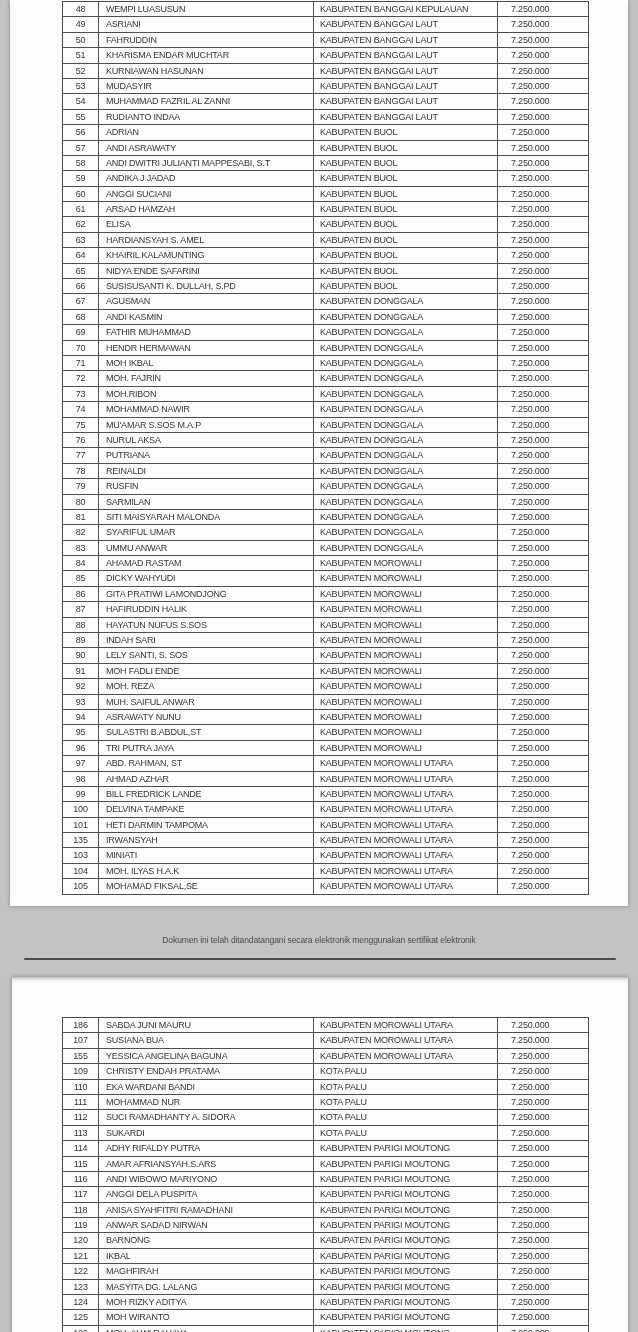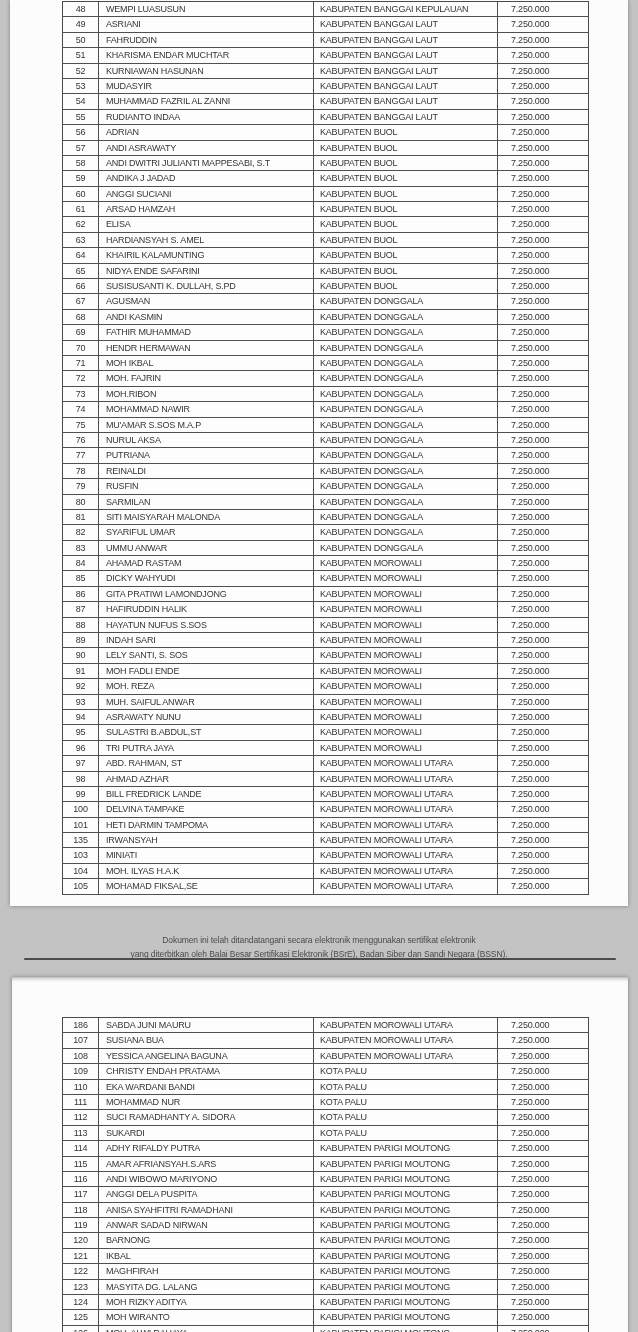--- a/index.html
+++ b/index.html
@@ -425,42 +425,41 @@
         </div>
         <div class="t-row">
           <div class="t-cell cell-no">105</div>
           <div class="t-cell cell-name">MOHAMAD FIKSAL,SE</div>
           <div class="t-cell cell-region">KABUPATEN MOROWALI UTARA</div>
           <div class="t-cell cell-amount">7.250.000</div>
         </div>
       </div>
     <div class="footer-note">
       <div>Dokumen ini telah ditandatangani secara elektronik menggunakan sertifikat elektronik</div>
-      <div>yang diterbitkan oleh Balai Besar Sertifikasi Elektronik (BSrE), Badan Siber dan Sandi Negara (BSSN).</div>
     </div>
   </div>
 
   <div class="page-bottom-edge"></div>
 
   <div class="page page-2">
     <div class="doc-table table-2">
         <div class="t-row">
           <div class="t-cell cell-no">186</div>
           <div class="t-cell cell-name">SABDA JUNI MAURU</div>
           <div class="t-cell cell-region">KABUPATEN MOROWALI UTARA</div>
           <div class="t-cell cell-amount">7.250.000</div>
         </div>
         <div class="t-row">
           <div class="t-cell cell-no">107</div>
           <div class="t-cell cell-name">SUSIANA BUA</div>
           <div class="t-cell cell-region">KABUPATEN MOROWALI UTARA</div>
           <div class="t-cell cell-amount">7.250.000</div>
         </div>
         <div class="t-row">
-          <div class="t-cell cell-no">108</div>
+          <div class="t-cell cell-no">155</div>
           <div class="t-cell cell-name">YESSICA ANGELINA BAGUNA</div>
           <div class="t-cell cell-region">KABUPATEN MOROWALI UTARA</div>
           <div class="t-cell cell-amount">7.250.000</div>
         </div>
         <div class="t-row">
           <div class="t-cell cell-no">109</div>
           <div class="t-cell cell-name">CHRISTY ENDAH PRATAMA</div>
           <div class="t-cell cell-region">KOTA PALU</div>
           <div class="t-cell cell-amount">7.250.000</div>
         </div>

